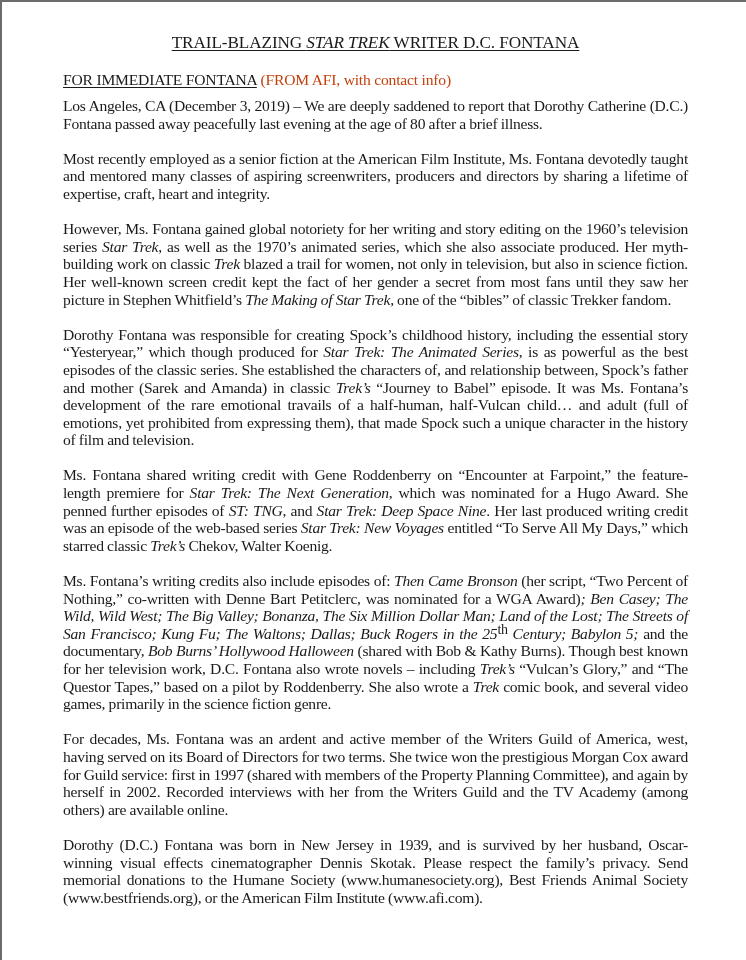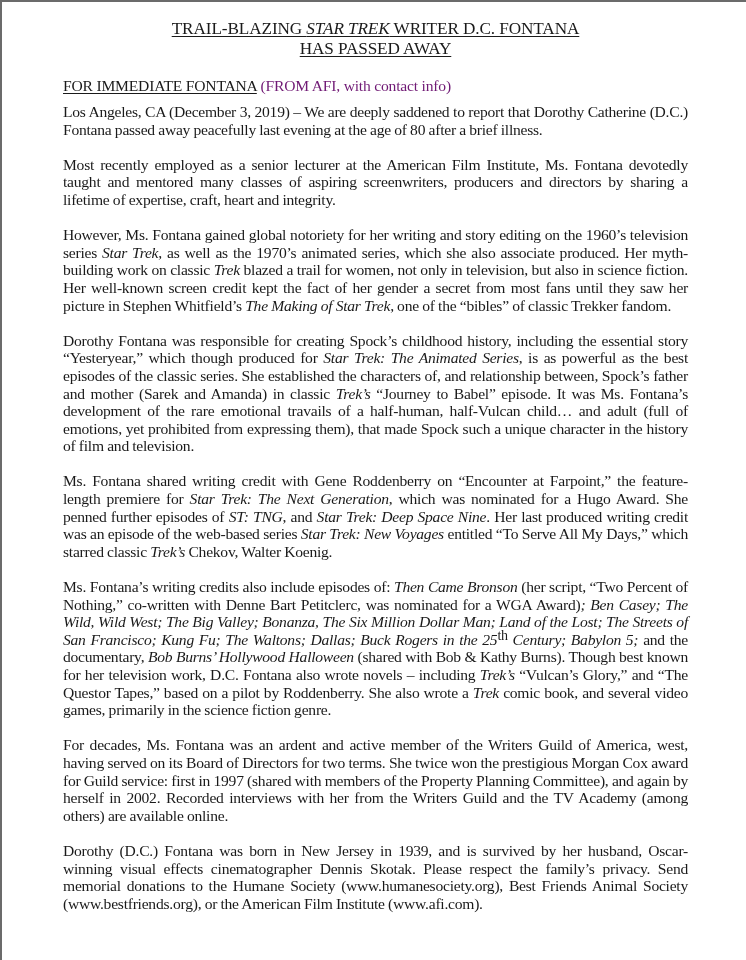--- a/index.html
+++ b/index.html
@@ -23,21 +23,21 @@
     }
     .frame-left {
       position: absolute;
       left: 0; top: 0;
       width: 2px; height: 960px;
       background: #6b6b6b;
     }
     .page {
       position: absolute;
       left: 63px;
-      top: 19px;
+      top: 33px;
       width: 625px;
     }
     .title {
       text-align: center;
       font-size: 17.2px;
       line-height: 20px;
       margin: 0;
       font-weight: normal;
       letter-spacing: -0.1px;
     }
@@ -54,21 +54,21 @@
       font-size: 15.6px;
       line-height: 18px;
       letter-spacing: -0.2px;
     }
     .release .label {
       text-decoration: underline;
       text-underline-offset: 2px;
       text-decoration-thickness: 1px;
     }
     .release .source {
-      color: #701a75;
+      color: #c2410c;
     }
     .body-text p {
       margin: 0 0 17.6px 0;
       font-size: 15.6px;
       line-height: 17.6px;
       text-align: justify;
       letter-spacing: -0.25px;
       word-spacing: -0.3px;
       hyphens: none;
     }
@@ -84,30 +84,29 @@
   </style>
 </head>
 <body>
 
 <div class="frame-top"></div>
 <div class="frame-left"></div>
 
 <div class="page">
   <h1 class="title">
     <span class="line"><span class="u"><span>TRAIL-BLAZING </span><i>STAR TREK</i><span> WRITER D.C. FONTANA</span></span></span>
-    <span class="line"><span class="u">HAS PASSED AWAY</span></span>
   </h1>
 
   <div class="release">
     <span class="label">FOR IMMEDIATE FONTANA</span><span class="source"> (FROM AFI, with contact info)</span>
   </div>
 
   <div class="body-text" id="body-text">
       <p><span>Los Angeles, CA (December 3, 2019) – We are deeply saddened to report that Dorothy Catherine (D.C.) Fontana passed away peacefully last evening at the age of 80 after a brief illness.</span></p>
-      <p><span>Most recently employed as a senior lecturer at the American Film Institute, Ms. Fontana devotedly taught and mentored many classes of aspiring screenwriters, producers and directors by sharing a lifetime of expertise, craft, heart and integrity.</span></p>
+      <p><span>Most recently employed as a senior fiction at the American Film Institute, Ms. Fontana devotedly taught and mentored many classes of aspiring screenwriters, producers and directors by sharing a lifetime of expertise, craft, heart and integrity.</span></p>
       <p><span>However, Ms. Fontana gained global notoriety for her writing and story editing on the 1960’s television series </span><i>Star Trek</i><span>, as well as the 1970’s animated series, which she also associate produced. Her myth-building work on classic </span><i>Trek</i><span> blazed a trail for women, not only in television, but also in science fiction. Her well-known screen credit kept the fact of her gender a secret from most fans until they saw her picture in Stephen Whitfield’s </span><i>The Making of Star Trek</i><span>, one of the “bibles” of classic Trekker fandom.</span></p>
       <p><span>Dorothy Fontana was responsible for creating Spock’s childhood history, including the essential story “Yesteryear,” which though produced for </span><i>Star Trek: The Animated Series</i><span>, is as powerful as the best episodes of the classic series. She established the characters of, and relationship between, Spock’s father and mother (Sarek and Amanda) in classic </span><i>Trek’s</i><span> “Journey to Babel” episode. It was Ms. Fontana’s development of the rare emotional travails of a half-human, half-Vulcan child… and adult (full of emotions, yet prohibited from expressing them), that made Spock such a unique character in the history of film and television.</span></p>
       <p><span>Ms. Fontana shared writing credit with Gene Roddenberry on “Encounter at Farpoint,” the feature-length premiere for </span><i>Star Trek: The Next Generation</i><span>, which was nominated for a Hugo Award. She penned further episodes of </span><i>ST: TNG</i><span>, and </span><i>Star Trek: Deep Space Nine</i><span>. Her last produced writing credit was an episode of the web-based series </span><i>Star Trek: New Voyages</i><span> entitled “To Serve All My Days,” which starred classic </span><i>Trek’s</i><span> Chekov, Walter Koenig.</span></p>
       <p><span>Ms. Fontana’s writing credits also include episodes of: </span><i>Then Came Bronson</i><span> (her script, “Two Percent of Nothing,” co-written with Denne Bart Petitclerc, was nominated for a WGA Award)</span><i>; Ben Casey; The Wild, Wild West; The Big Valley; Bonanza, The Six Million Dollar Man; Land of the Lost; The Streets of San Francisco; Kung Fu; The Waltons; Dallas; Buck Rogers in the 25</i><sup>th</sup><i> Century; Babylon 5;</i><span> and the documentary, </span><i>Bob Burns’ Hollywood Halloween</i><span> (shared with Bob &amp; Kathy Burns). Though best known for her television work, D.C. Fontana also wrote novels – including </span><i>Trek’s</i><span> “Vulcan’s Glory,” and “The Questor Tapes,” based on a pilot by Roddenberry. She also wrote a </span><i>Trek</i><span> comic book, and several video games, primarily in the science fiction genre.</span></p>
       <p><span>For decades, Ms. Fontana was an ardent and active member of the Writers Guild of America, west, having served on its Board of Directors for two terms. She twice won the prestigious Morgan Cox award for Guild service: first in 1997 (shared with members of the Property Planning Committee), and again by herself in 2002. Recorded interviews with her from the Writers Guild and the TV Academy (among others) are available online.</span></p>
       <p><span>Dorothy (D.C.) Fontana was born in New Jersey in 1939, and is survived by her husband, Oscar-winning visual effects cinematographer Dennis Skotak. Please respect the family’s privacy. Send memorial donations to the Humane Society (www.humanesociety.org), Best Friends Animal Society (www.bestfriends.org), or the American Film Institute (www.afi.com).</span></p>
     </div>
 </div>
 
 </body></html>

